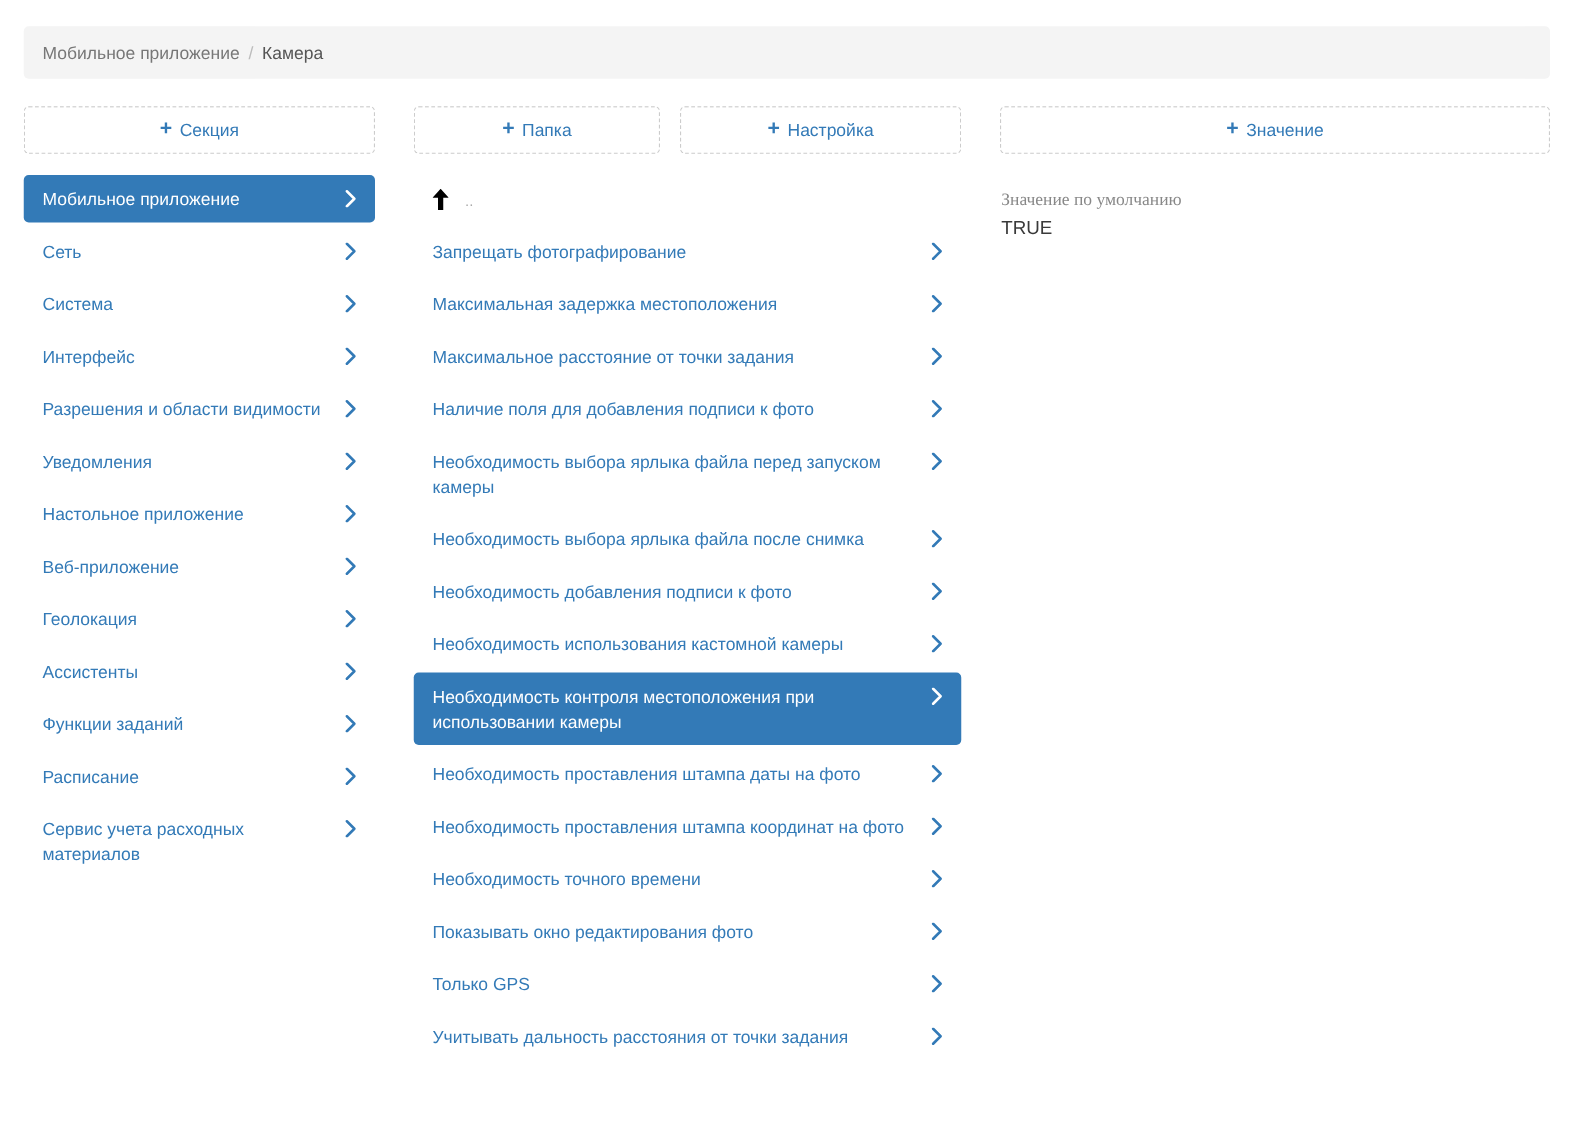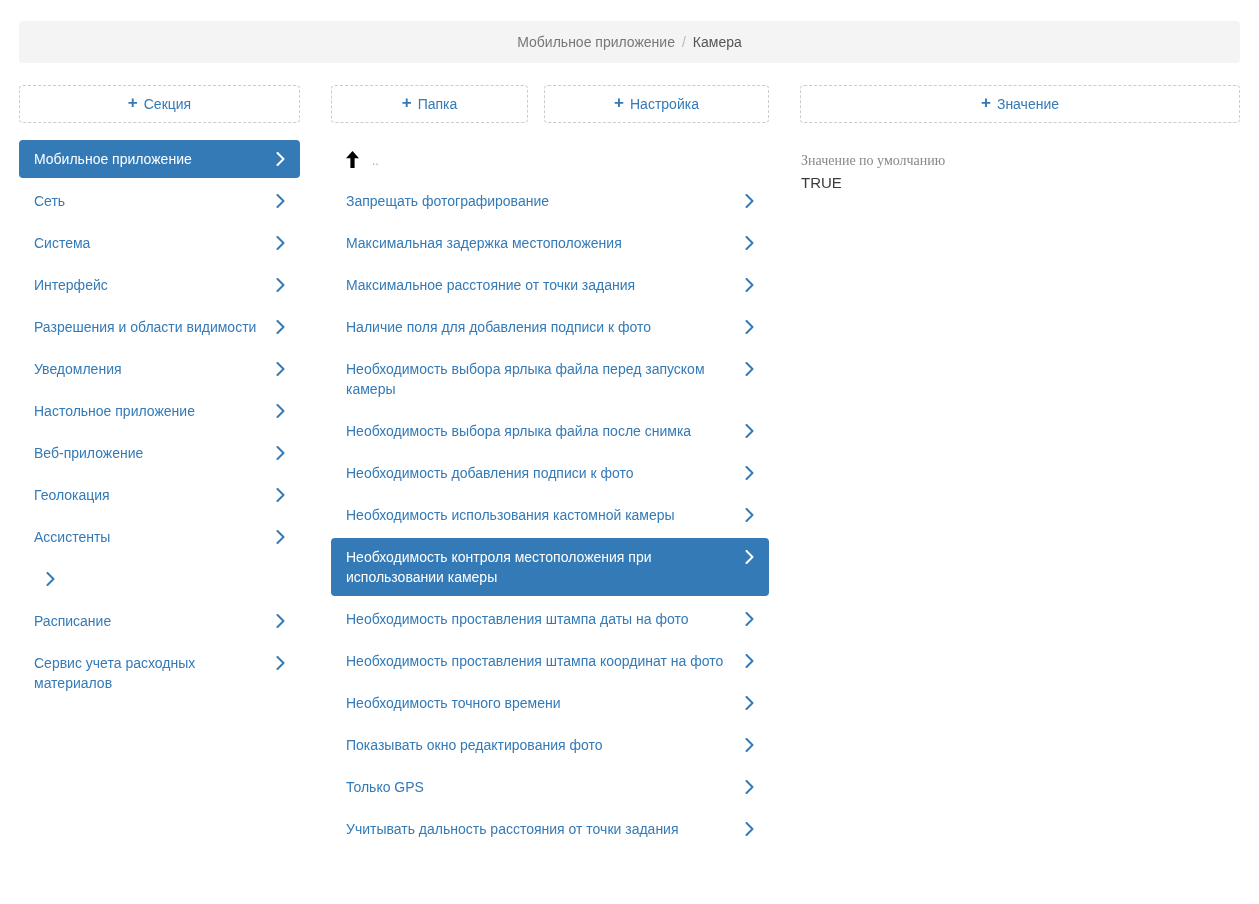--- a/index.html
+++ b/index.html
@@ -14,21 +14,20 @@
   }
 
   
   .breadcrumb {
     margin: 21px 19px 0 19px;
     background: #f4f4f4;
     border-radius: 4px;
     padding: 11px 15px;
     font-size: 14px;
     line-height: 20px;
-    text-align: center;
   }
   .crumb-link { color: #777; text-decoration: none; cursor: pointer; }
   .crumb-sep { color: #bbb; margin: 0 7px; }
   .crumb-current { color: #555; }
 
   
   .layout {
     display: grid;
     grid-template-columns: 281px 438px 440px;
     column-gap: 31px;
@@ -199,20 +198,21 @@
   </div>
         <div class="list-item">
     <span class="label">Ассистенты</span>
     <span class="chevron">
       <svg width="9" height="14" viewBox="0 0 9 14">
               <path d="M1.5 1 L7.5 7 L1.5 13" fill="none" stroke="currentColor" stroke-width="2" stroke-linecap="round" stroke-linejoin="round"></path>
             </svg>
     </span>
   </div>
         <div class="list-item">
+    <span class="label">Функции заданий</span>
     <span class="chevron">
       <svg width="9" height="14" viewBox="0 0 9 14">
               <path d="M1.5 1 L7.5 7 L1.5 13" fill="none" stroke="currentColor" stroke-width="2" stroke-linecap="round" stroke-linejoin="round"></path>
             </svg>
     </span>
   </div>
         <div class="list-item">
     <span class="label">Расписание</span>
     <span class="chevron">
       <svg width="9" height="14" viewBox="0 0 9 14">

